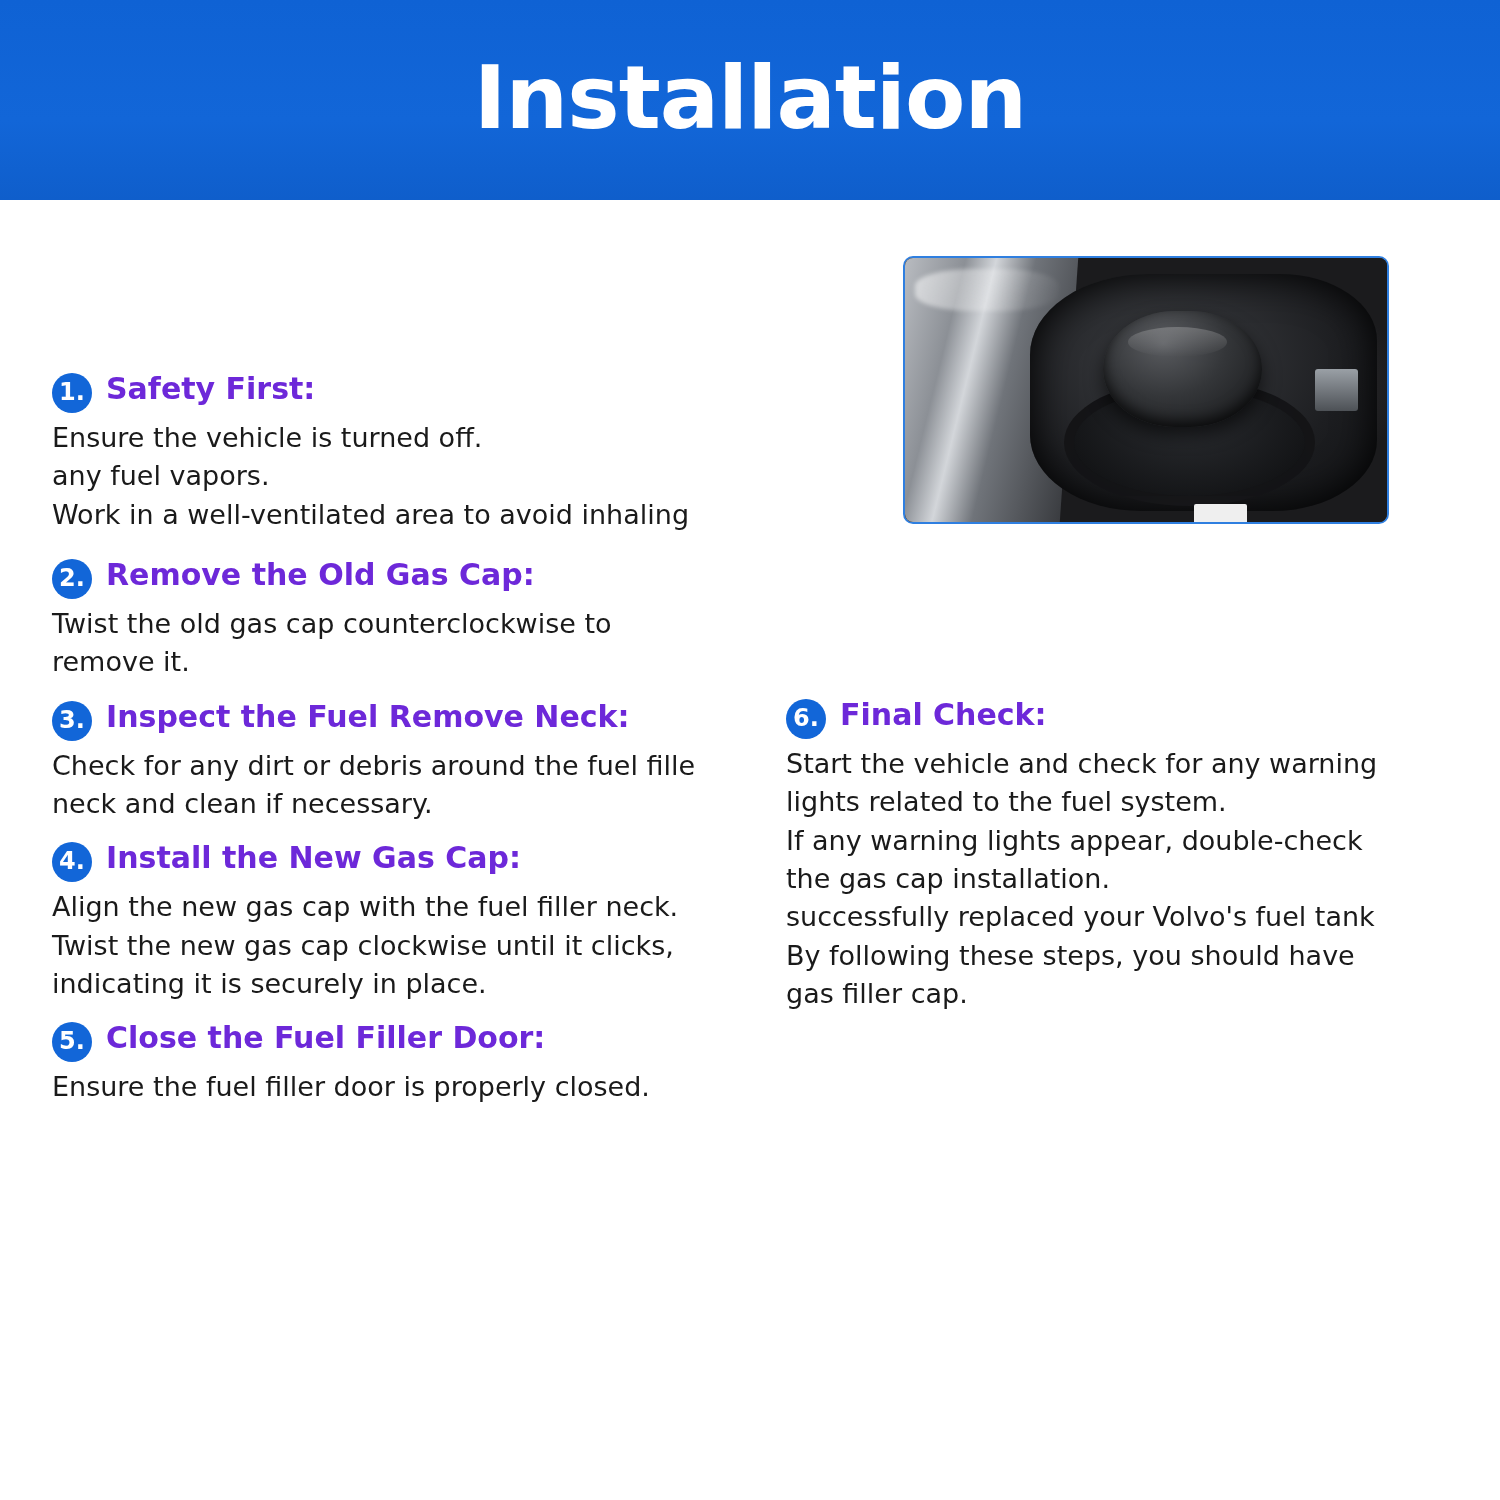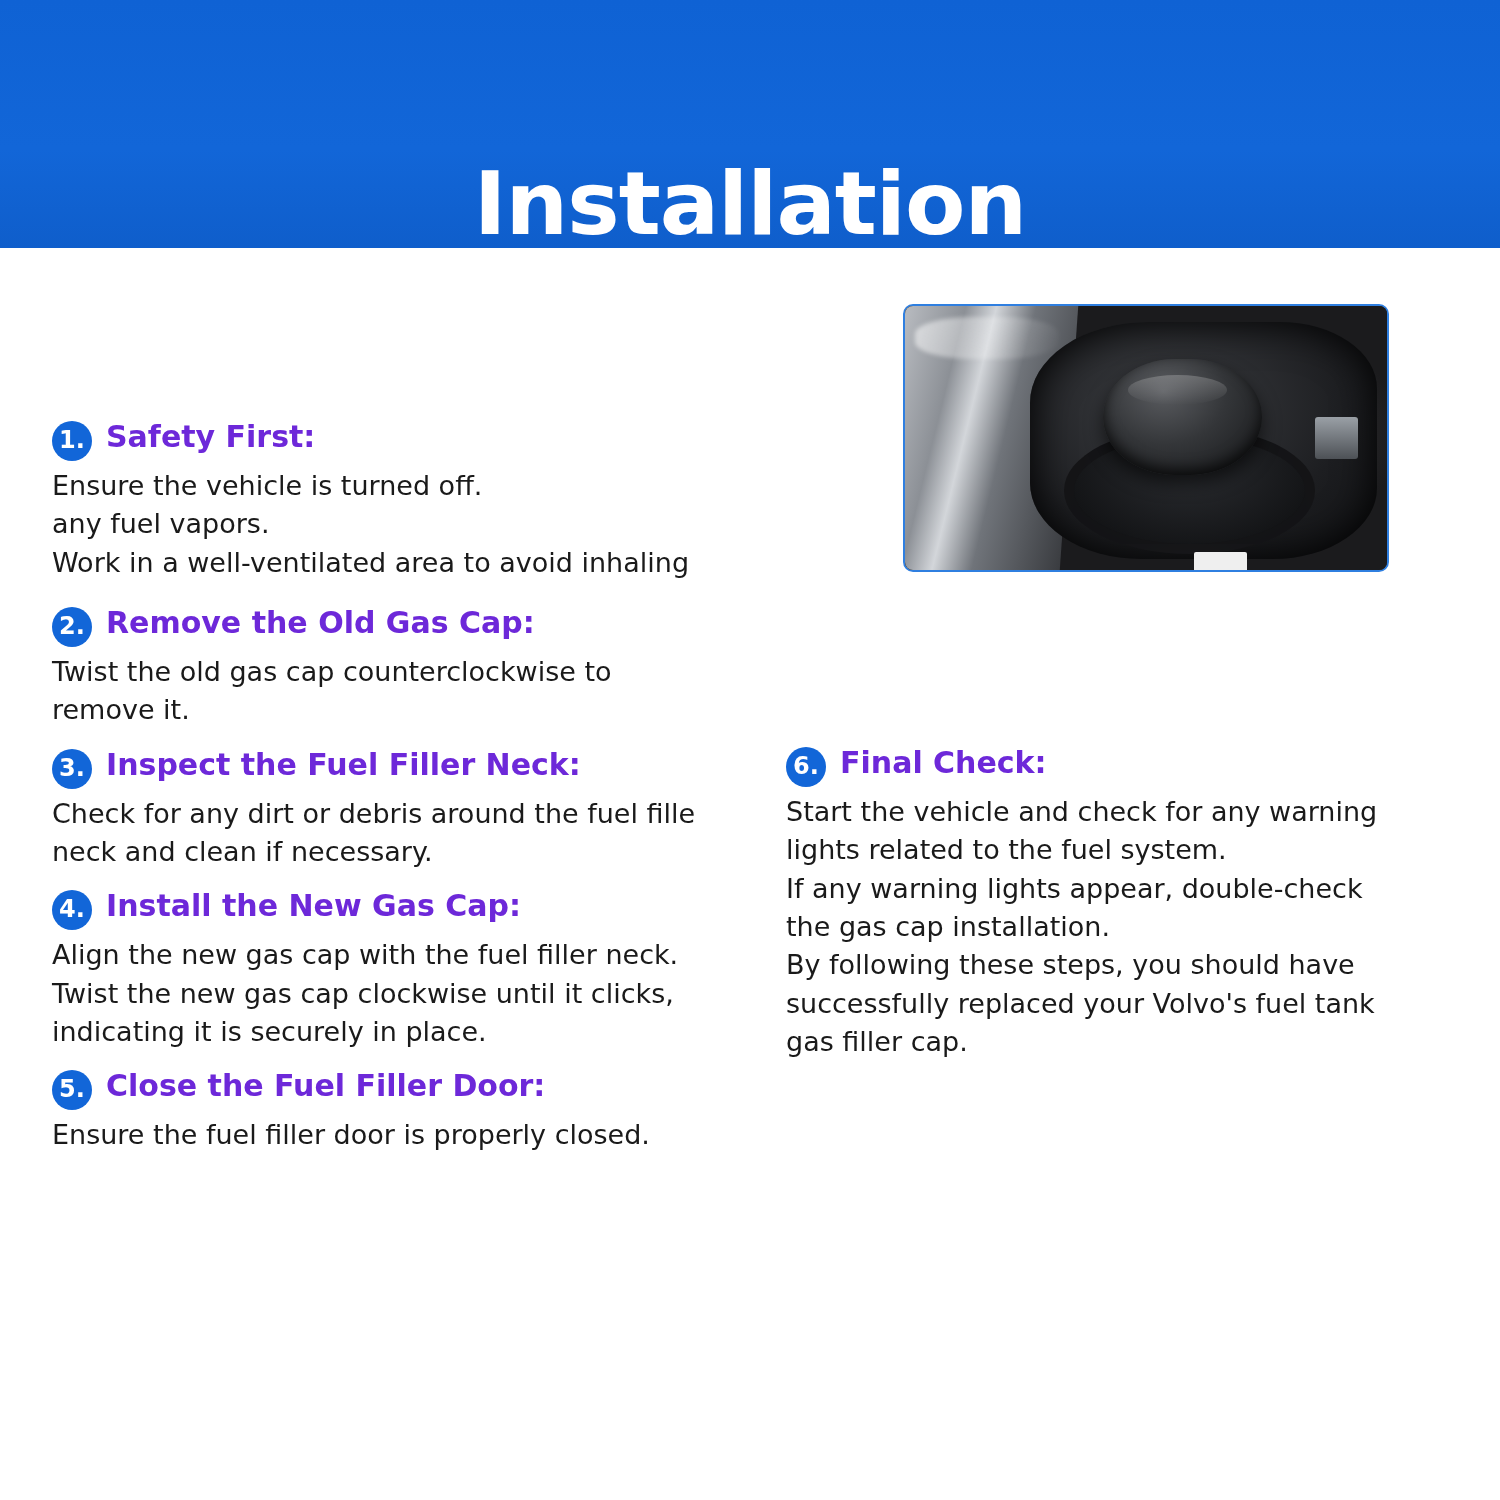--- a/index.html
+++ b/index.html
@@ -12,25 +12,25 @@
     height: 1500px;
     background: #ffffff;
     font-family: "DejaVu Sans", sans-serif;
     overflow: hidden;
     position: relative;
   }
 
   
   .header {
     width: 100%;
-    height: 248px;
+    height: 200px;
     background: #1266D8;
     background: linear-gradient(180deg, #0f62d4 0%, #1266d8 60%, #0f5ecb 100%);
     display: flex;
-    align-items: flex-end;
+    align-items: center;
     justify-content: center;
     position: relative;
   }
   .header-title {
     color: #ffffff;
     font-size: 88px;
     font-weight: bold;
     letter-spacing: -1px;
     line-height: 1;
     margin-top: -4px;
@@ -243,21 +243,21 @@
         <div>Twist the old gas cap counterclockwise to</div>
         <div>remove it.</div>
       </div>
     </div>
 
     <div class="step gap-md">
       <div class="step-head">
         <div class="badge">
             <span>3.</span>
           </div>
-        <div class="step-title">Inspect the Fuel Filler Neck:</div>
+        <div class="step-title">Inspect the Fuel Remove Neck:</div>
       </div>
       <div class="step-body">
         <div>Check for any dirt or debris around the fuel fille</div>
         <div>neck and clean if necessary.</div>
       </div>
     </div>
 
     <div class="step gap-md">
       <div class="step-head">
         <div class="badge">
@@ -292,20 +292,20 @@
         <div class="badge">
             <span>6.</span>
           </div>
         <div class="step-title">Final Check:</div>
       </div>
       <div class="step-body">
         <div>Start the vehicle and check for any warning</div>
         <div>lights related to the fuel system.</div>
         <div>If any warning lights appear, double-check</div>
         <div>the gas cap installation.</div>
+        <div>successfully replaced your Volvo's fuel tank</div>
         <div>By following these steps, you should have</div>
-        <div>successfully replaced your Volvo's fuel tank</div>
         <div>gas filler cap.</div>
       </div>
     </div>
   </div>
 
 </div>
 
 </body></html>

